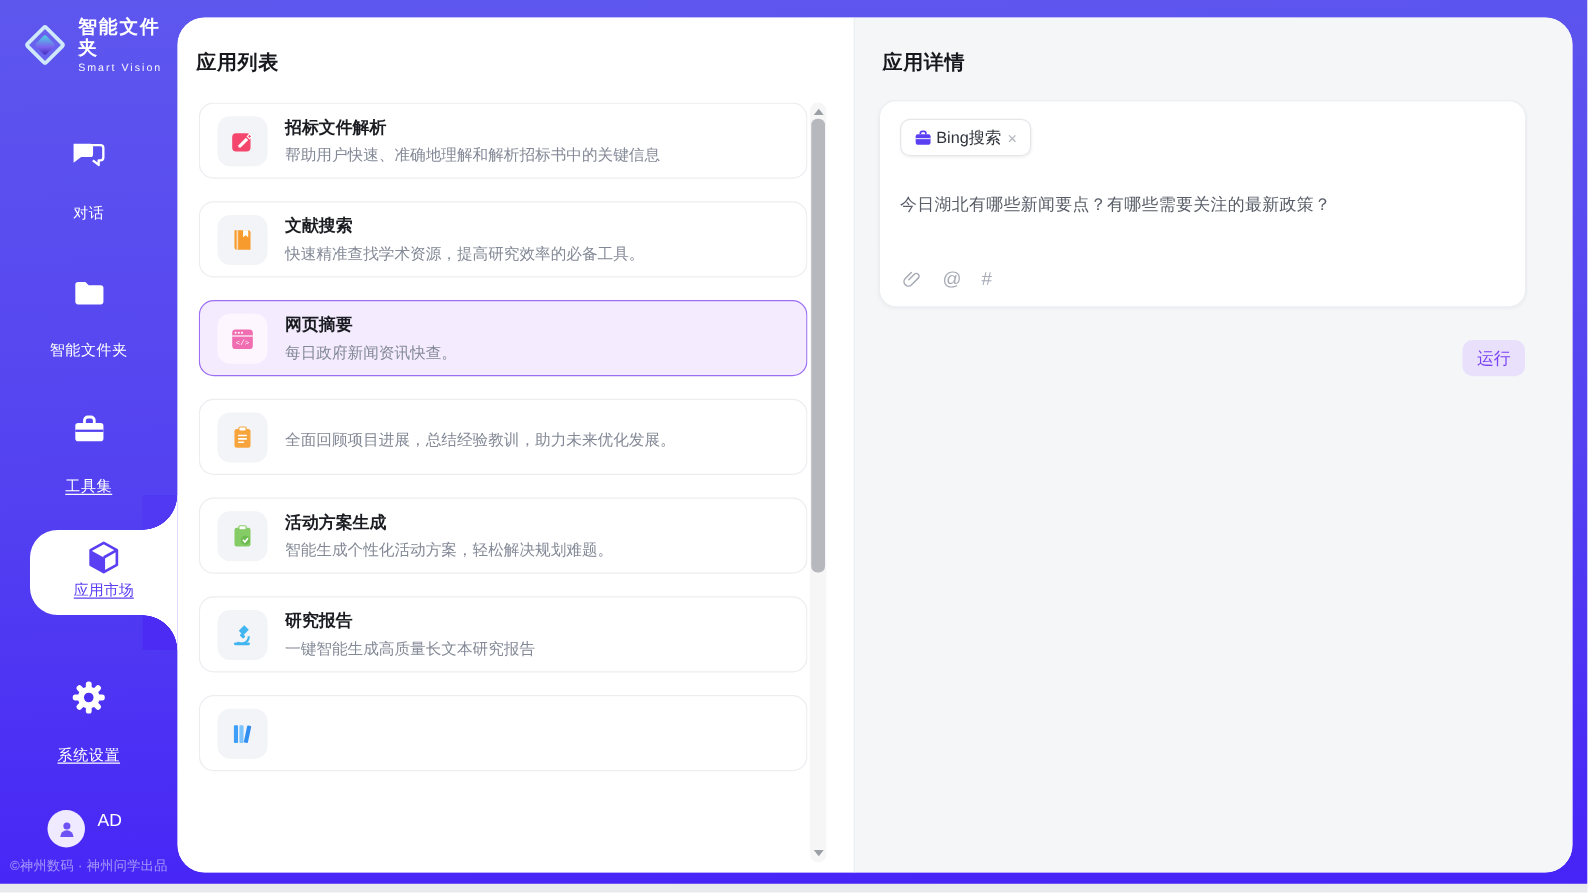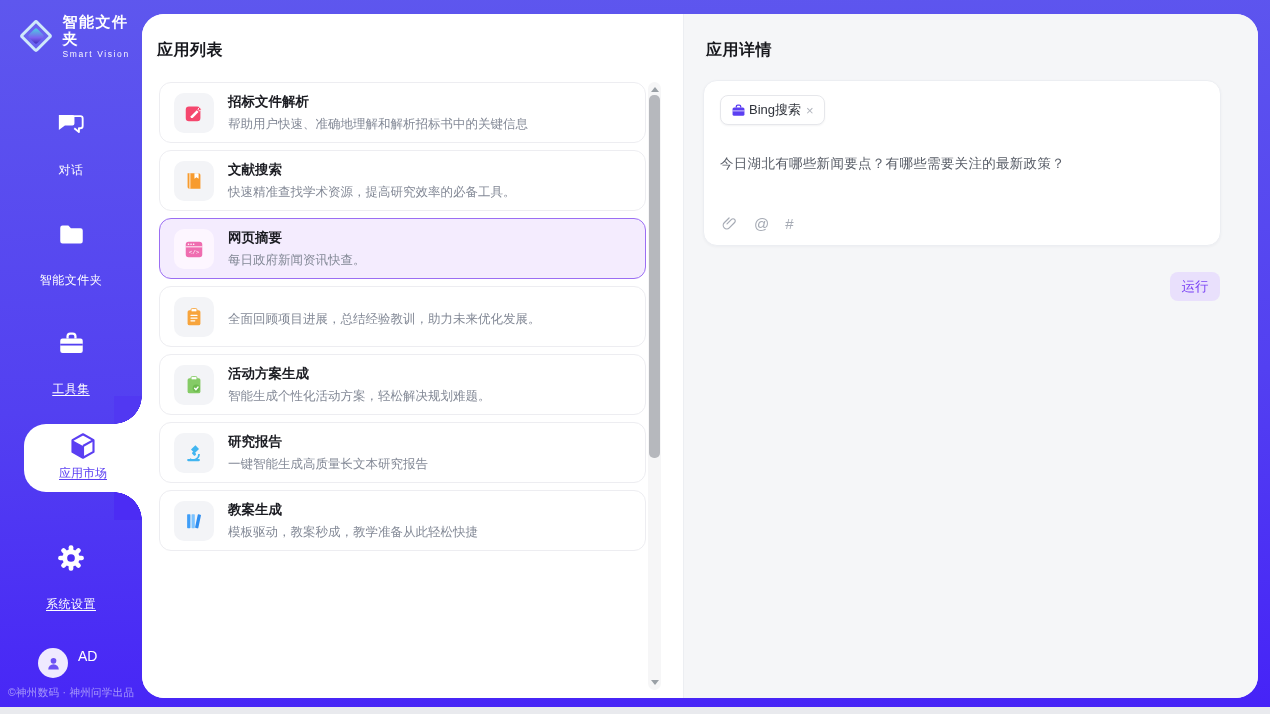--- a/index.html
+++ b/index.html
@@ -46,21 +46,21 @@
   .panel { position:absolute; left:142px; top:14px; width:1116px; height:684px; border-radius:22px; overflow:hidden; background:#fff; }
   .list-section { position:absolute; left:0; top:0; bottom:0; width:541px; background:#fff; }
   .detail-section { position:absolute; left:541px; top:0; bottom:0; width:575px; background:#f5f6f8; border-left:1px solid #eceef2; }
   .section-title { position:absolute; top:26px; font-size:16px; font-weight:bold; color:#17181d; letter-spacing:.5px; }
   .list-section .section-title { left:15px; }
   .detail-section .section-title { left:22px; }
 
   
   .list-viewport { position:absolute; left:17px; top:68px; width:487px; height:606px; overflow:hidden; }
   .app-card { height:61px; border:1px solid #ededf1; border-radius:12px; background:#fff; display:flex; align-items:center;
-    padding:0 14px; gap:14px; margin-bottom:7px; cursor:pointer; }
+    padding:0 14px; gap:14px; margin-bottom:18px; cursor:pointer; }
   .app-card.selected { background:#f4ecfe; border-color:#9b6ef3; }
   .app-ic { width:40px; height:40px; border-radius:10px; background:#f3f4f7; flex:0 0 40px; display:flex; align-items:center; justify-content:center; }
   .app-card.selected .app-ic { background:#fdf6ff; }
   .app-texts { min-width:0; }
   .app-name { font-size:13.5px; font-weight:bold; color:#1b1c22; }
   .app-desc { font-size:12.5px; color:#838996; margin-top:5px; white-space:nowrap; }
 
   
   .scrollbar { position:absolute; left:506px; top:68px; width:13px; height:608px; background:#f6f6f7; border-radius:7px; }
   .sb-arrow { position:absolute; left:3px; width:0; height:0; border-left:4px solid transparent; border-right:4px solid transparent; cursor:pointer; }
@@ -268,24 +268,20 @@
         </div>
 
         <div class="app-card">
           <div class="app-ic">
             <svg viewBox="0 0 24 24" width="22" height="22">
               <rect x="4.5" y="4.5" width="3.6" height="15.5" rx=".8" fill="#3f9ef8"></rect>
               <rect x="9.3" y="4.5" width="3.6" height="15.5" rx=".8" fill="#7cc3ff"></rect>
               <rect x="14.6" y="4.8" width="3.6" height="15.2" rx=".8" transform="rotate(12 16.4 12.4)" fill="#2f8ef0"></rect>
             </svg>
           </div>
-          <div class="app-texts">
-            <div class="app-name">教案生成</div>
-            <div class="app-desc">模板驱动，教案秒成，教学准备从此轻松快捷</div>
-          </div>
         </div>
 
       </div>
 
       <div class="scrollbar">
         <div class="sb-arrow sb-up"></div>
         <div class="sb-thumb"></div>
         <div class="sb-arrow sb-down"></div>
       </div>
     </div>

